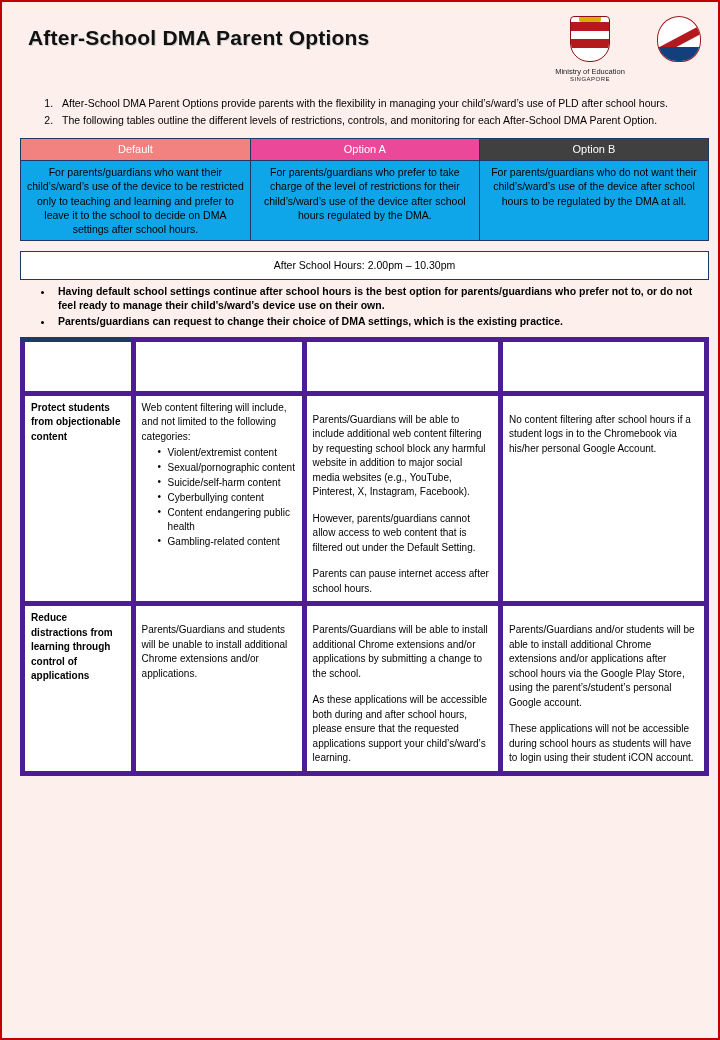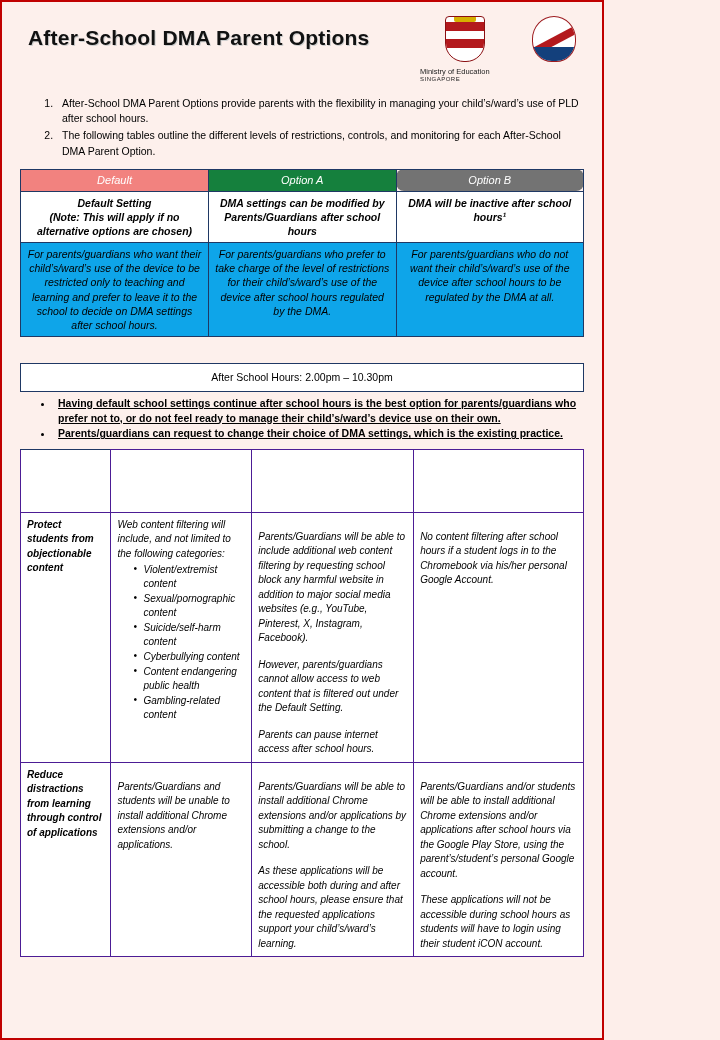--- a/index.html
+++ b/index.html
@@ -9,26 +9,26 @@
   body {
     width: 720px;
     height: 1040px;
     background: #fdeeea;
     font-family: "Liberation Sans", sans-serif;
     color: #000;
     overflow: hidden;
   }
   .page {
     position: relative;
-    width: 604px;
+    width: 720px;
     height: 1040px;
     box-sizing: border-box;
     border: 2px solid #c00000;
     background: #fdf0ec;
-    padding: 14px 18px 0 18px;
+    padding: 14px 9px 0 18px;
   }
   
   .header {
     display: flex;
     align-items: flex-start;
     justify-content: space-between;
   }
   .page-title {
     font-size: 21px;
     font-weight: bold;
@@ -37,21 +37,21 @@
     text-shadow: 1px 1px 0 #cfcfcf;
     margin: 10px 0 0 8px;
   }
   .crests {
     display: flex;
     align-items: flex-start;
     gap: 14px;
     margin-right: 4px;
   }
   .crest-block {
-    text-align: left;
+    text-align: center;
     width: 90px;
   }
   .crest-img {
     width: 40px;
     height: 48px;
     margin: 0 auto;
     position: relative;
   }
   .shield {
     width: 38px;
@@ -121,53 +121,52 @@
   }
   ol.intro li {
     margin-bottom: 2px;
     padding-left: 6px;
   }
   
   table {
     border-collapse: collapse;
     width: 100%;
     table-layout: fixed;
-    font-style: italic;
   }
   .tbl1 {
     margin-top: 4px;
   }
   .tbl1 th, .tbl1 td {
     border: 1px solid #1f3864;
     padding: 4px 6px;
     text-align: center;
     vertical-align: top;
     font-size: 10.5px;
     line-height: 1.35;
   }
   .tbl1 thead th {
     color: #fff;
     font-weight: normal;
     font-size: 11px;
     padding: 3px 6px;
   }
   .th-default { background: #f2827f; }
-  .th-a { background: #15803d; }
-  .th-b { background: #737373; border-radius: 8px; }
+  .th-a { background: #ec4899; }
+  .th-b { background: #404040; }
   .row-sub td {
     font-weight: bold;
     background: #fff;
   }
   .row-body td {
     background: #0ea5e9;
     font-weight: normal;
   }
   
   .hours-box {
-    margin-top: 26px;
+    margin-top: 10px;
     border: 1px solid #1f3864;
     background: #fff;
     text-align: center;
     font-size: 10.5px;
     line-height: 1.4;
     padding: 6px 4px;
   }
   .footnote {
     font-size: 9.5px;
     margin: 7px 0 4px 0;
@@ -175,28 +174,27 @@
   ul.bullets {
     margin: 4px 0 8px 0;
     padding-left: 34px;
     font-size: 10.5px;
     line-height: 1.4;
   }
   ul.bullets li {
     font-weight: bold;
     margin-bottom: 1px;
     padding-left: 4px;
-    text-decoration: underline;
   }
   
   .tbl2 {
     margin-top: 4px;
   }
   .tbl2 th, .tbl2 td {
-    border: 1px solid #4c1d95;
+    border: 5px solid #4c1d95;
     vertical-align: top;
     font-size: 10px;
     line-height: 1.45;
     padding: 5px 6px;
     background: #fff;
   }
   .tbl2 thead th {
     text-align: center;
     color: #fff;
     font-weight: bold;
@@ -271,26 +269,20 @@
 
   <table class="tbl1">
     <thead>
       <tr>
         <th class="th-default" style="width:33.4%">Default</th>
         <th class="th-a" style="width:33.3%">Option A</th>
         <th class="th-b" style="width:33.3%">Option B</th>
       </tr>
     </thead>
     <tbody>
-      <tr class="row-sub">
-        <td style="white-space:pre-line">Default Setting
-(Note: This will apply if no alternative options are chosen)</td>
-        <td style="white-space:pre-line">DMA settings can be modified by Parents/Guardians after school hours</td>
-        <td style="white-space:pre-line">DMA will be inactive after school hours¹</td>
-      </tr>
       <tr class="row-body">
         <td>For parents/guardians who want their child’s/ward’s use of the device to be restricted only to teaching and learning and prefer to leave it to the school to decide on DMA settings after school hours.</td>
         <td>For parents/guardians who prefer to take charge of the level of restrictions for their child’s/ward’s use of the device after school hours regulated by the DMA.</td>
         <td>For parents/guardians who do not want their child’s/ward’s use of the device after school hours to be regulated by the DMA at all.</td>
       </tr>
     </tbody>
   </table>
 
   <div class="hours-box">
     <div>After School Hours: 2.00pm – 10.30pm</div>

